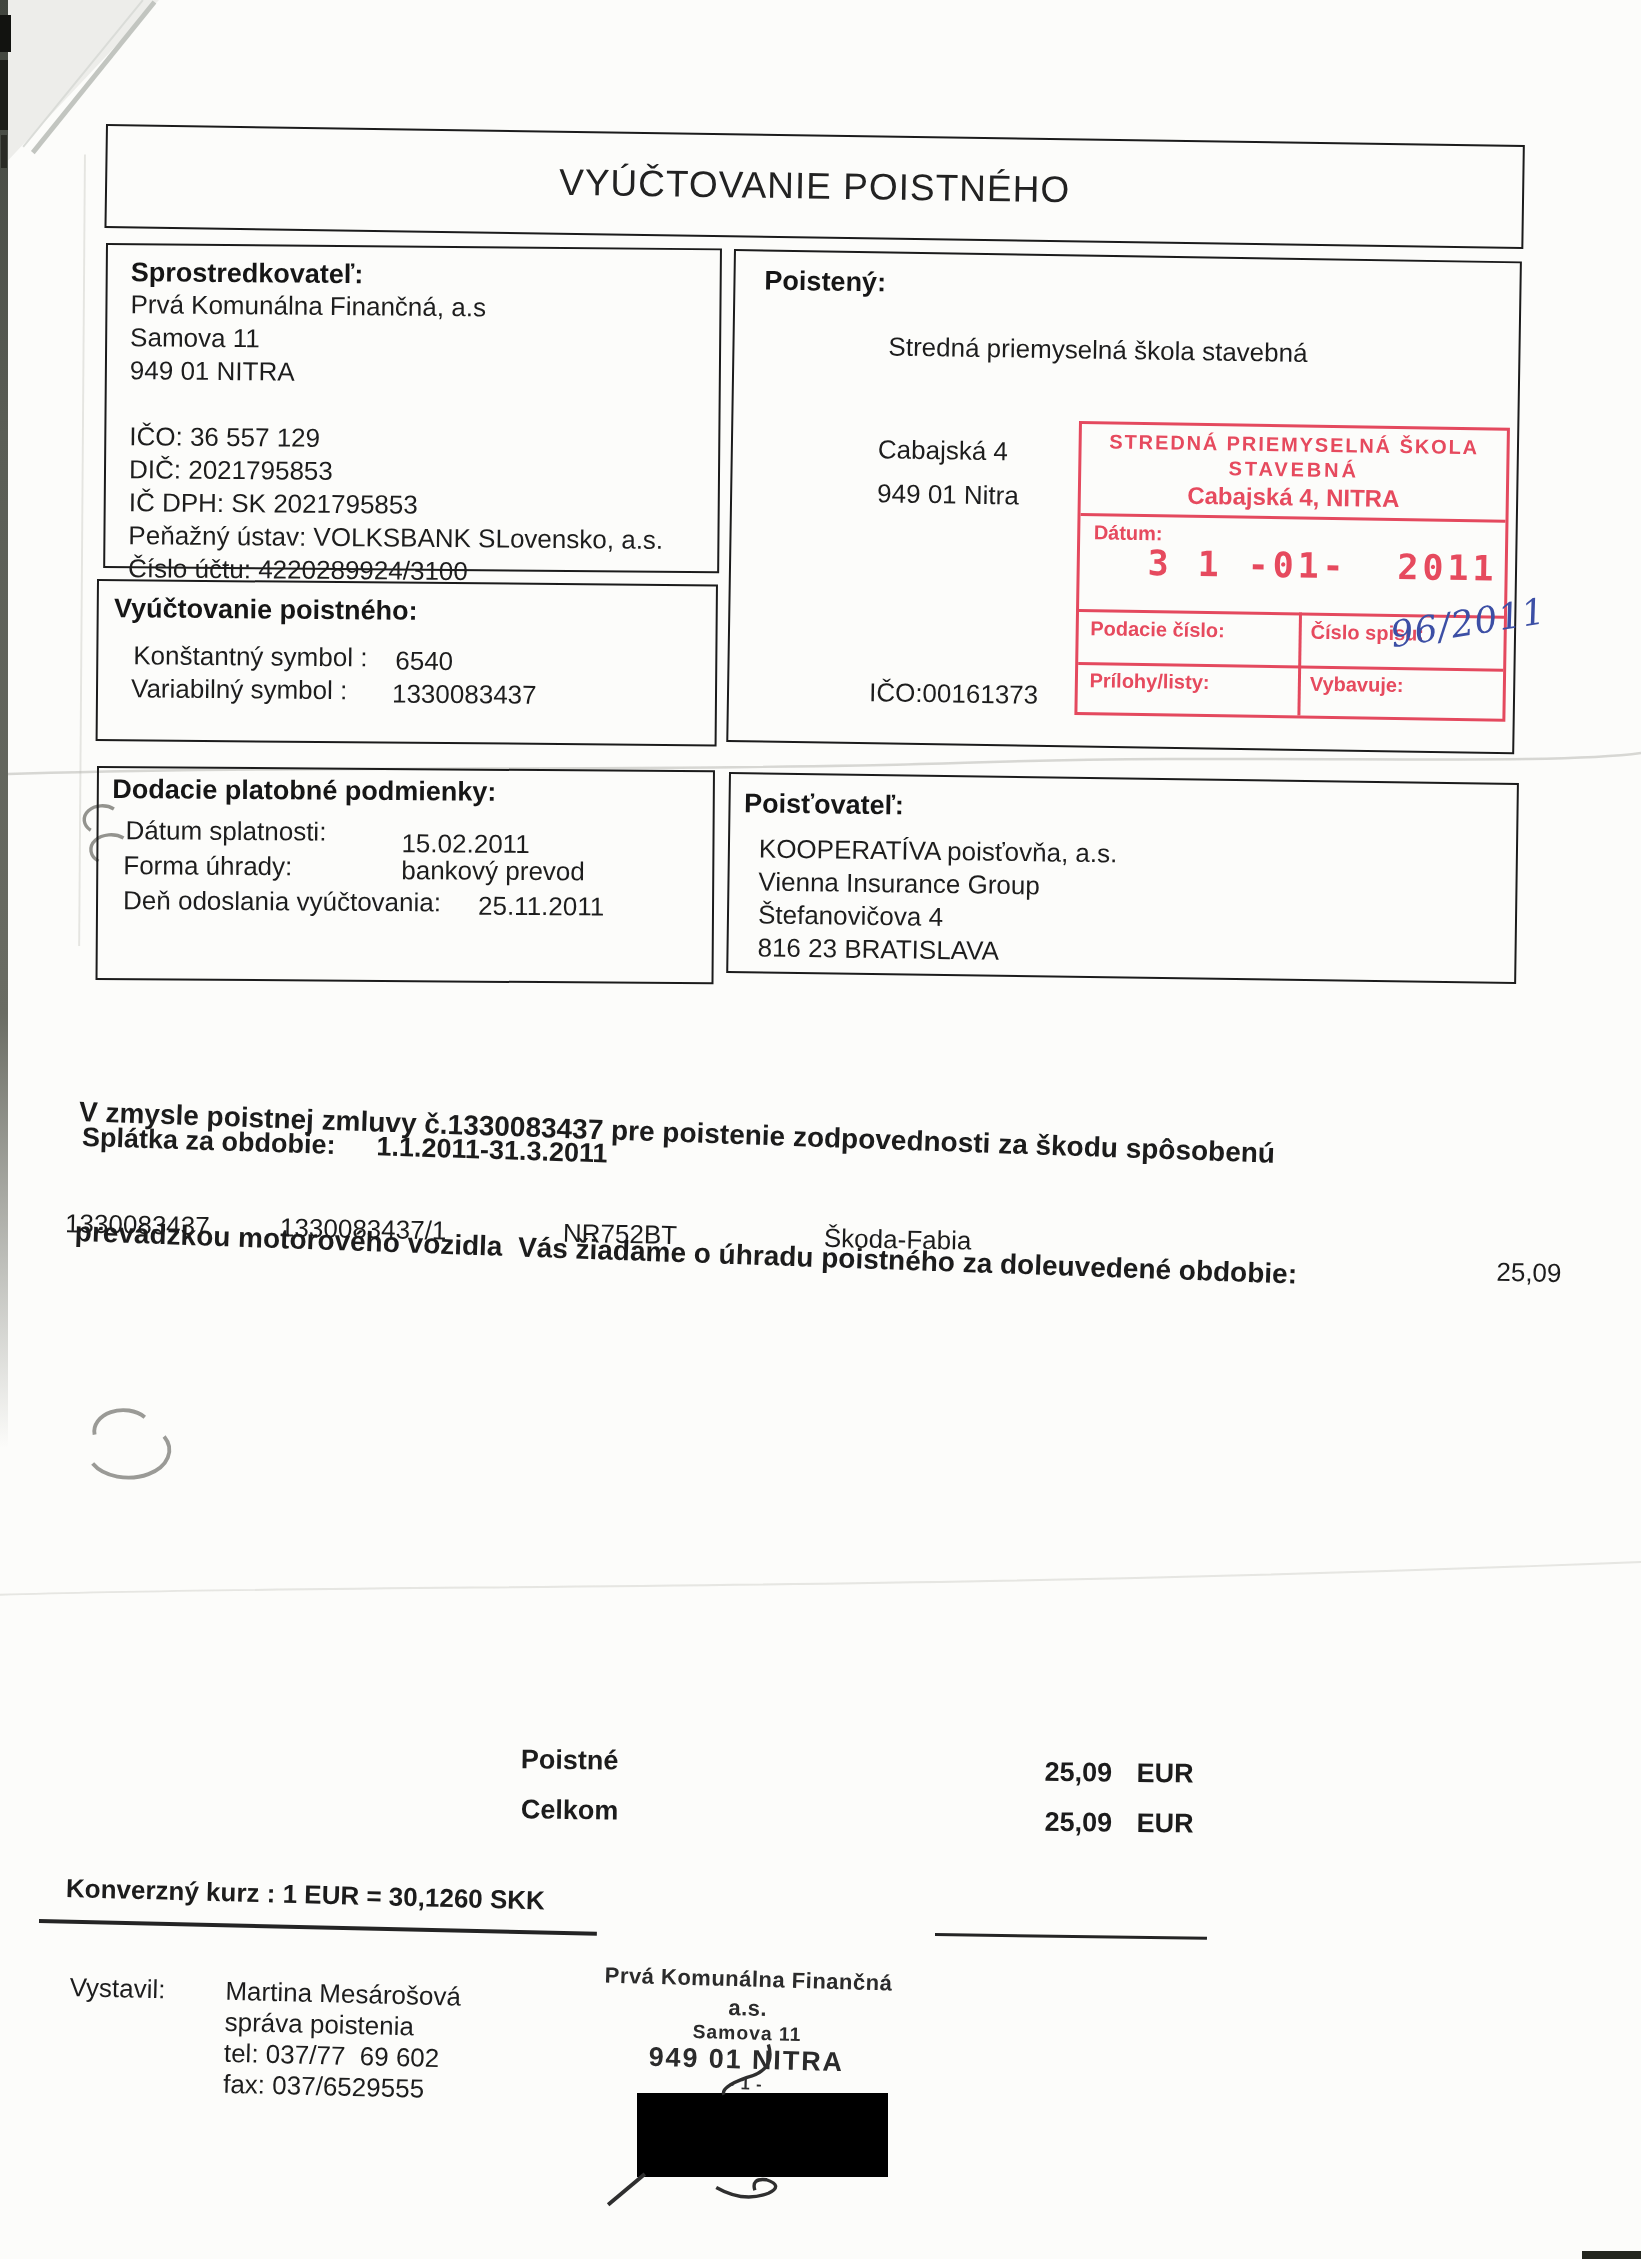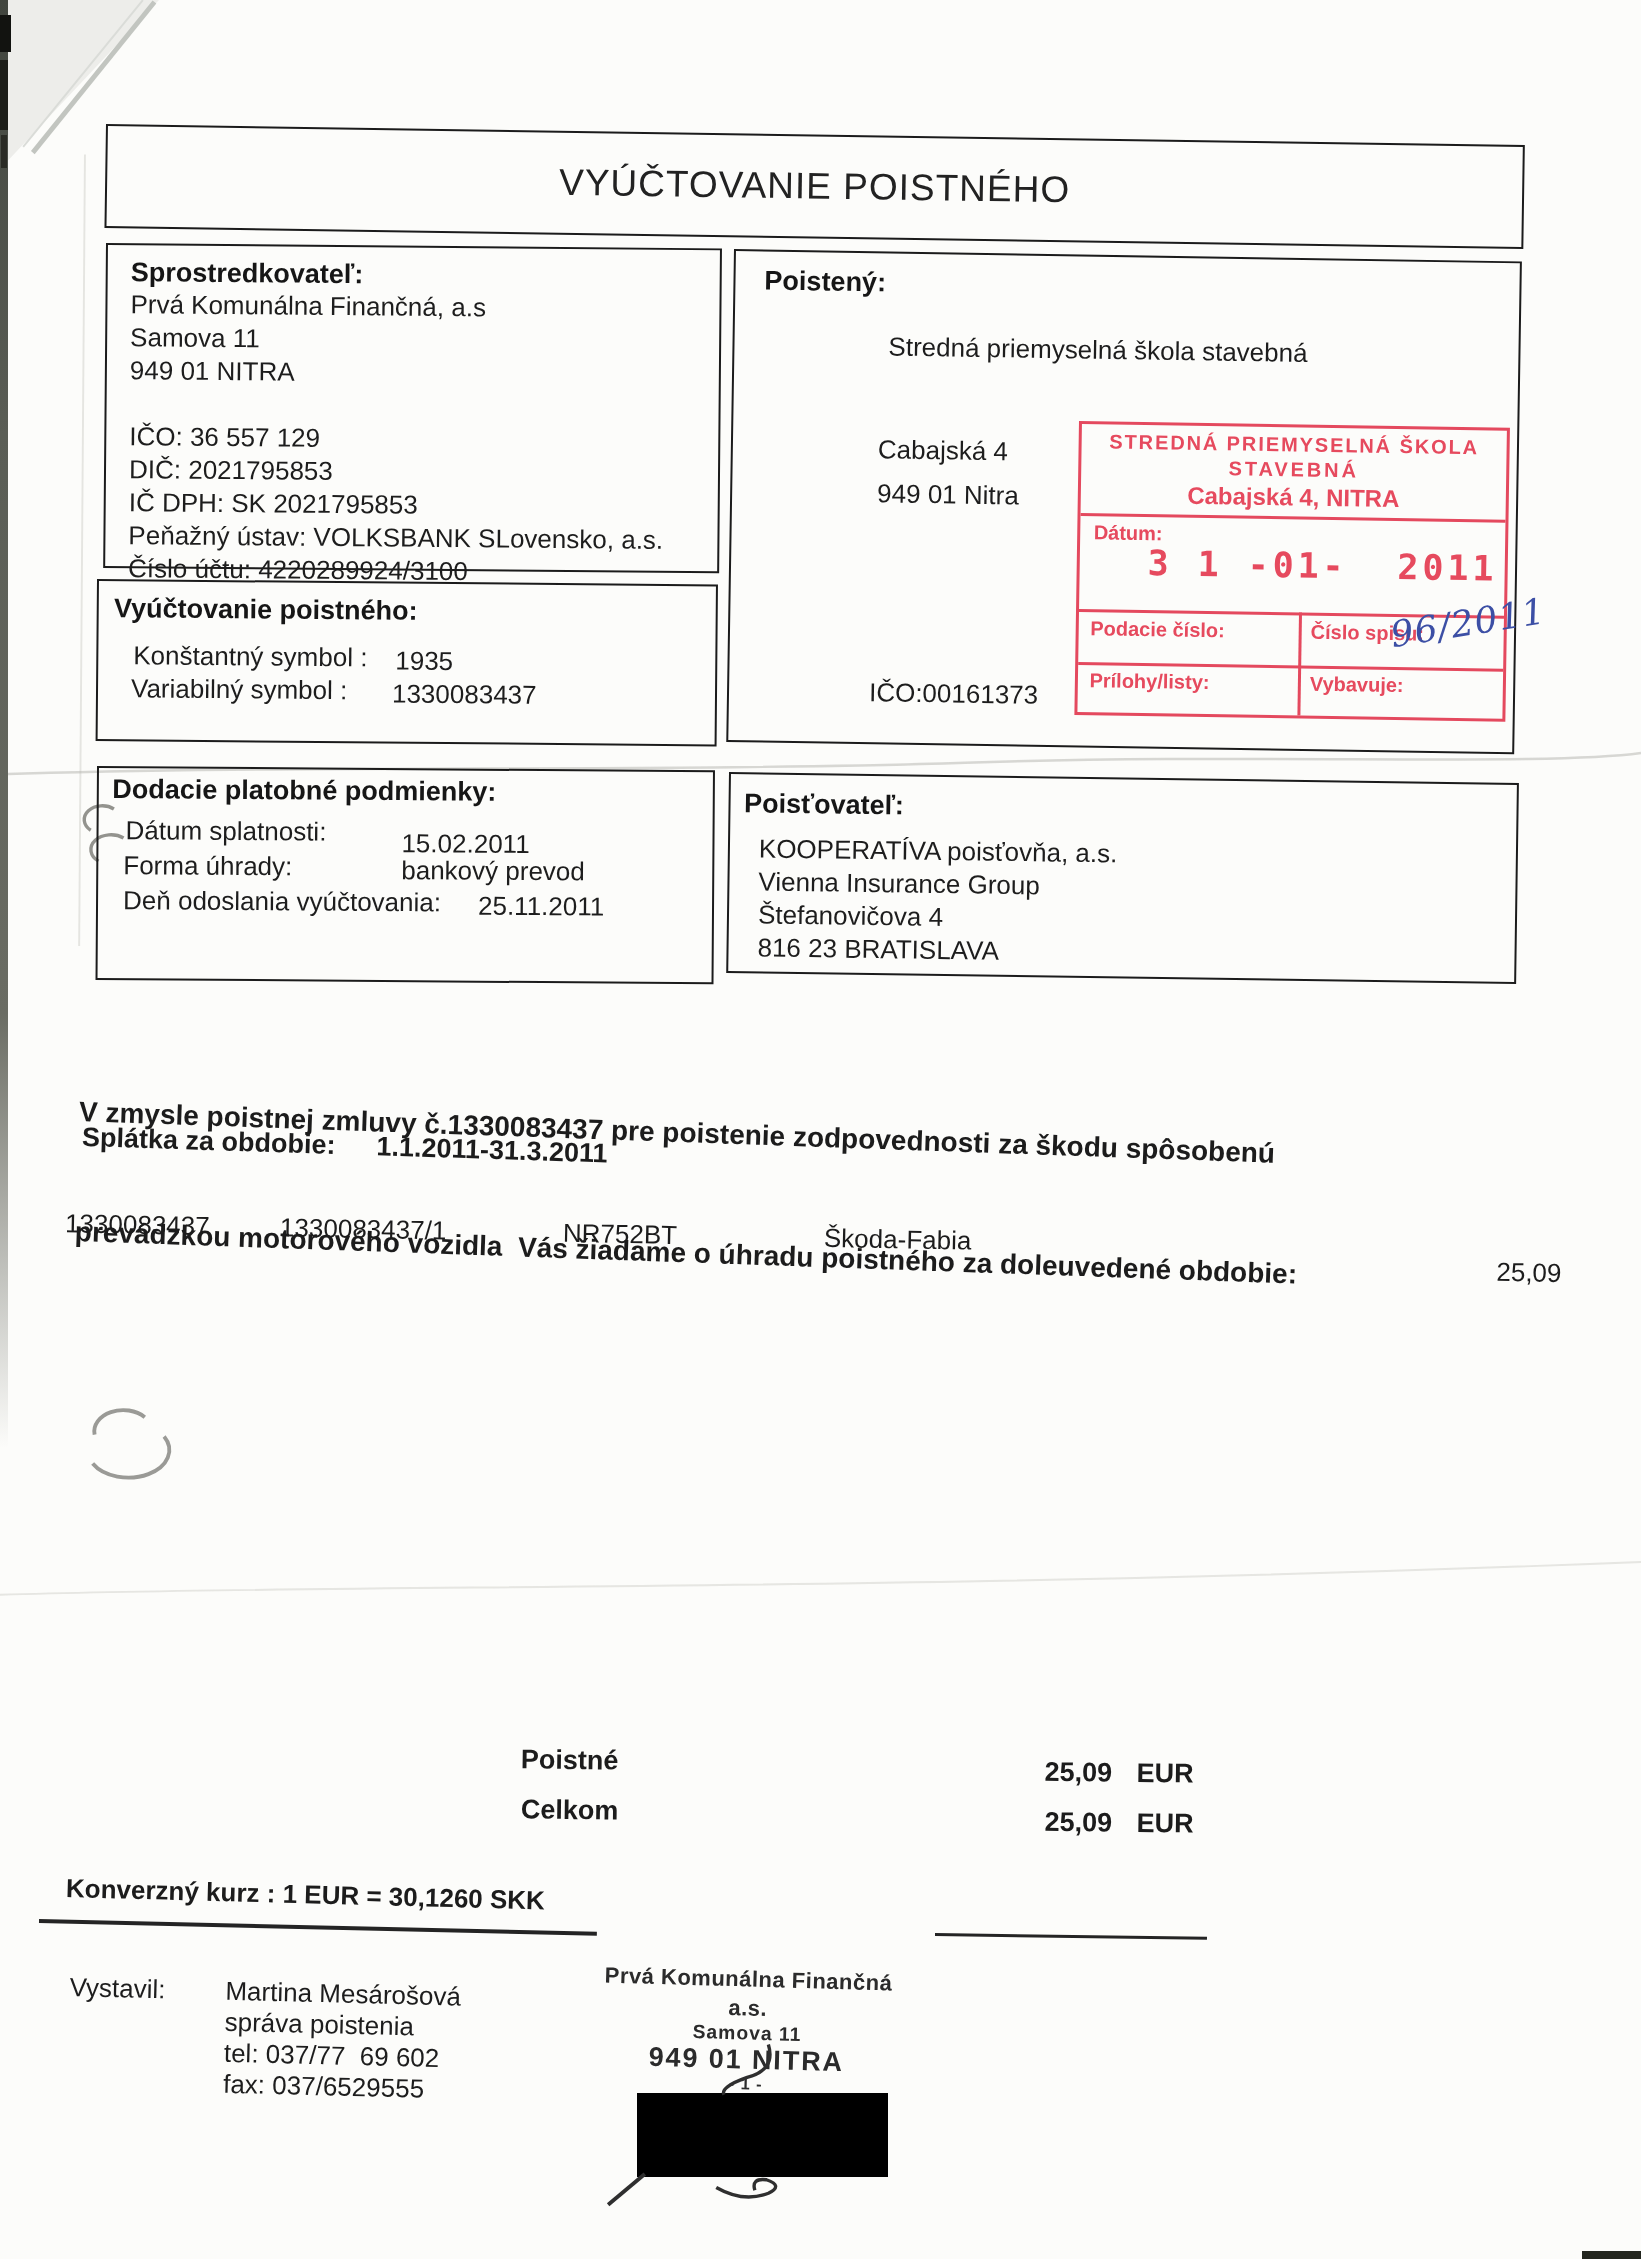--- a/index.html
+++ b/index.html
@@ -135,21 +135,21 @@
     <div class="stamp-lbl" style="left:232px;top:193px;">Číslo spisu:</div>
     <div class="hline" style="top:238px;"></div>
     <div class="stamp-lbl" style="left:11.6px;top:245px;">Prílohy/listy:</div>
     <div class="stamp-lbl" style="left:232px;top:245px;">Vybavuje:</div>
     <div class="handwriting">96/2011</div>
   </div>
 
   <div class="frame box-c">
     <div class="abs heading" style="left:15.4px;top:11.6px;">Vyúčtovanie poistného:</div>
     <div class="abs text-line" style="left:35px;top:58px;">Konštantný symbol :</div>
-    <div class="abs text-line" style="left:297px;top:61px;">1935</div>
+    <div class="abs text-line" style="left:297px;top:61px;">6540</div>
     <div class="abs text-line" style="left:33px;top:91px;">Variabilný symbol :</div>
     <div class="abs text-line" style="left:294px;top:94px;">1330083437</div>
   </div>
 
   <div class="frame box-d">
     <div class="abs heading" style="left:13.5px;top:5.8px;">Dodacie platobné podmienky:</div>
     <div class="abs text-line" style="left:27px;top:46px;">Dátum splatnosti:</div>
     <div class="abs text-line" style="left:303px;top:57px;">15.02.2011</div>
     <div class="abs text-line" style="left:25px;top:81px;">Forma úhrady:</div>
     <div class="abs text-line" style="left:303px;top:84px;">bankový prevod</div>

